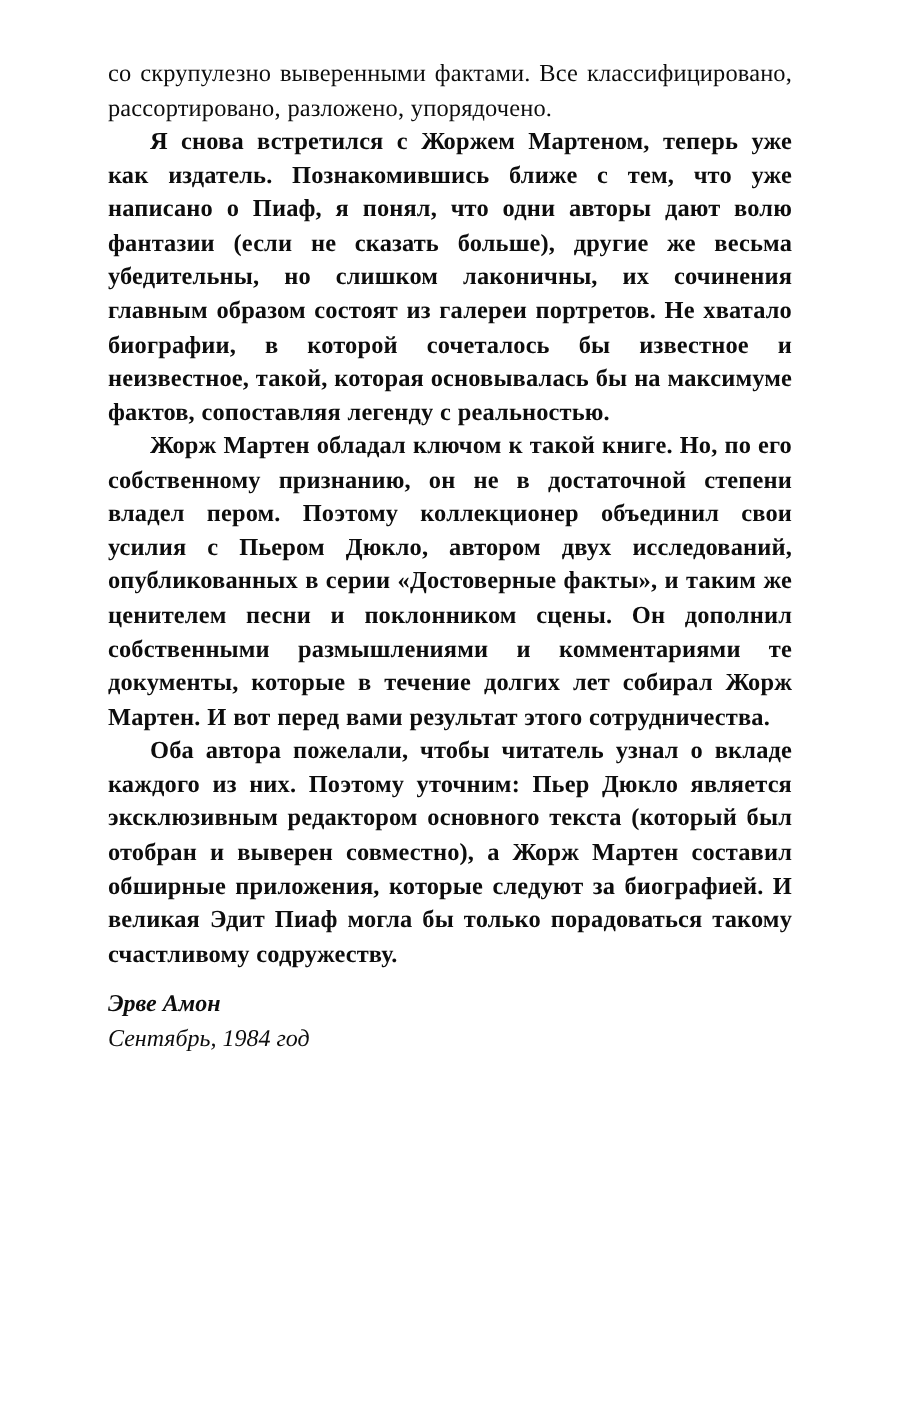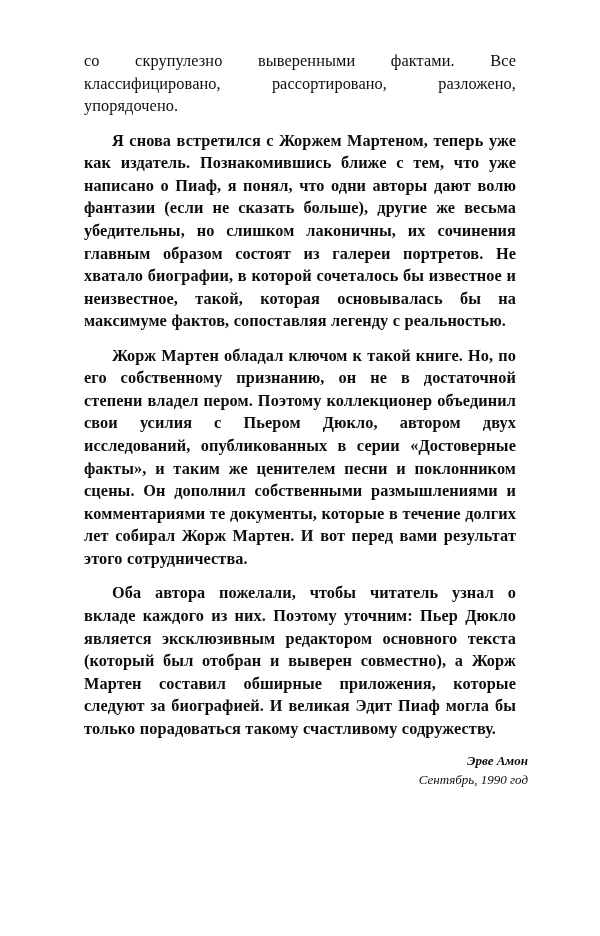--- a/index.html
+++ b/index.html
@@ -23,30 +23,31 @@
   }
   .body-text {
     font-size: 16.3px;
     line-height: 1.385;
     text-align: justify;
     text-justify: inter-word;
     letter-spacing: 0.1px;
     word-spacing: 0.3px;
   }
   .body-text p {
-    margin: 12px;
+    margin: 0;
   }
   .body-text p.indent {
     text-indent: 28px;
     font-weight: bold;
   }
   .signature {
-    text-align: right;
+    margin-top: 12px;
+    text-align: left;
     font-style: italic;
-    font-size: 13px;
+    font-size: 16px;
     line-height: 1.4;
   }
   .signature .author {
     font-weight: bold;
     font-style: italic;
     display: block;
   }
   .signature .date {
     display: block;
     font-style: italic;
@@ -57,15 +58,15 @@
 
 <div class="page">
   <div class="body-text">
     <p>со скрупулезно выверенными фактами. Все классифицировано, рассортировано, разложено, упорядочено.</p>
     <p class="indent">Я снова встретился с Жоржем Мартеном, теперь уже как издатель. Познакомившись ближе с тем, что уже написано о Пиаф, я понял, что одни авторы дают волю фантазии (если не сказать больше), другие же весьма убедительны, но слишком лаконичны, их сочинения главным образом состоят из галереи портретов. Не хватало биографии, в которой сочеталось бы известное и неизвестное, такой, которая основывалась бы на максимуме фактов, сопоставляя легенду с реальностью.</p>
     <p class="indent">Жорж Мартен обладал ключом к такой книге. Но, по его собственному признанию, он не в достаточной степени владел пером. Поэтому коллекционер объединил свои усилия с Пьером Дюкло, автором двух исследований, опубликованных в серии «Достоверные факты», и таким же ценителем песни и поклонником сцены. Он дополнил собственными размышлениями и комментариями те документы, которые в течение долгих лет собирал Жорж Мартен. И вот перед вами результат этого сотрудничества.</p>
     <p class="indent">Оба автора пожелали, чтобы читатель узнал о вкладе каждого из них. Поэтому уточним: Пьер Дюкло является эксклюзивным редактором основного текста (который был отобран и выверен совместно), а Жорж Мартен составил обширные приложения, которые следуют за биографией. И великая Эдит Пиаф могла бы только порадоваться такому счастливому содружеству.</p>
   </div>
   <div class="signature">
     <span class="author">Эрве Амон</span>
-    <span class="date">Сентябрь, 1990 год</span>
+    <span class="date">Сентябрь, 1984 год</span>
   </div>
 </div>
 
 </body></html>

